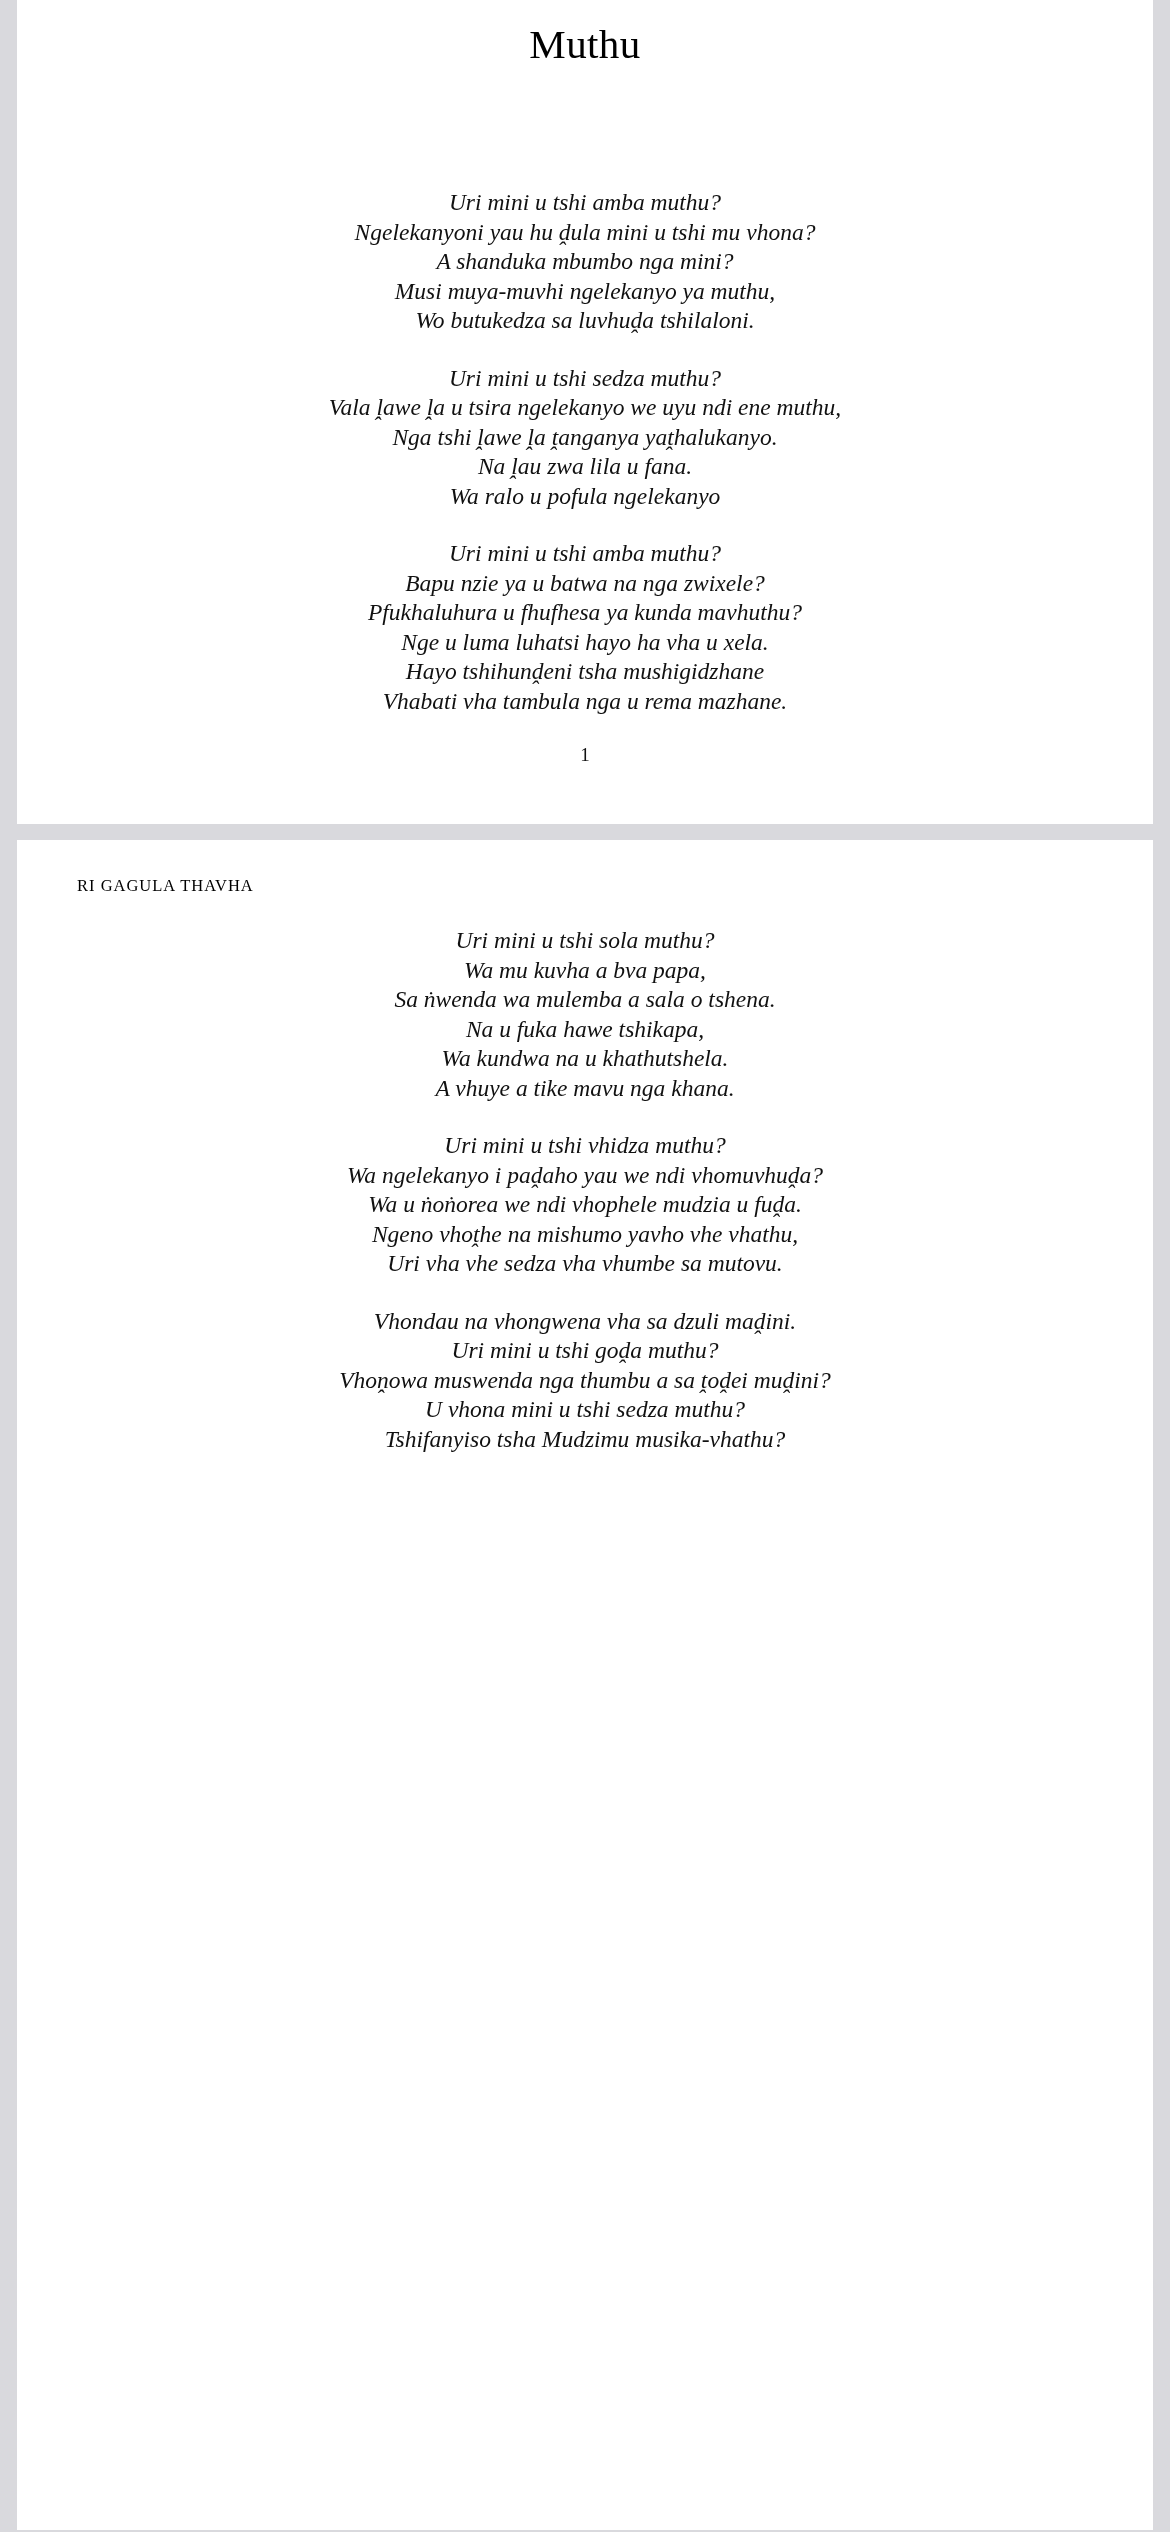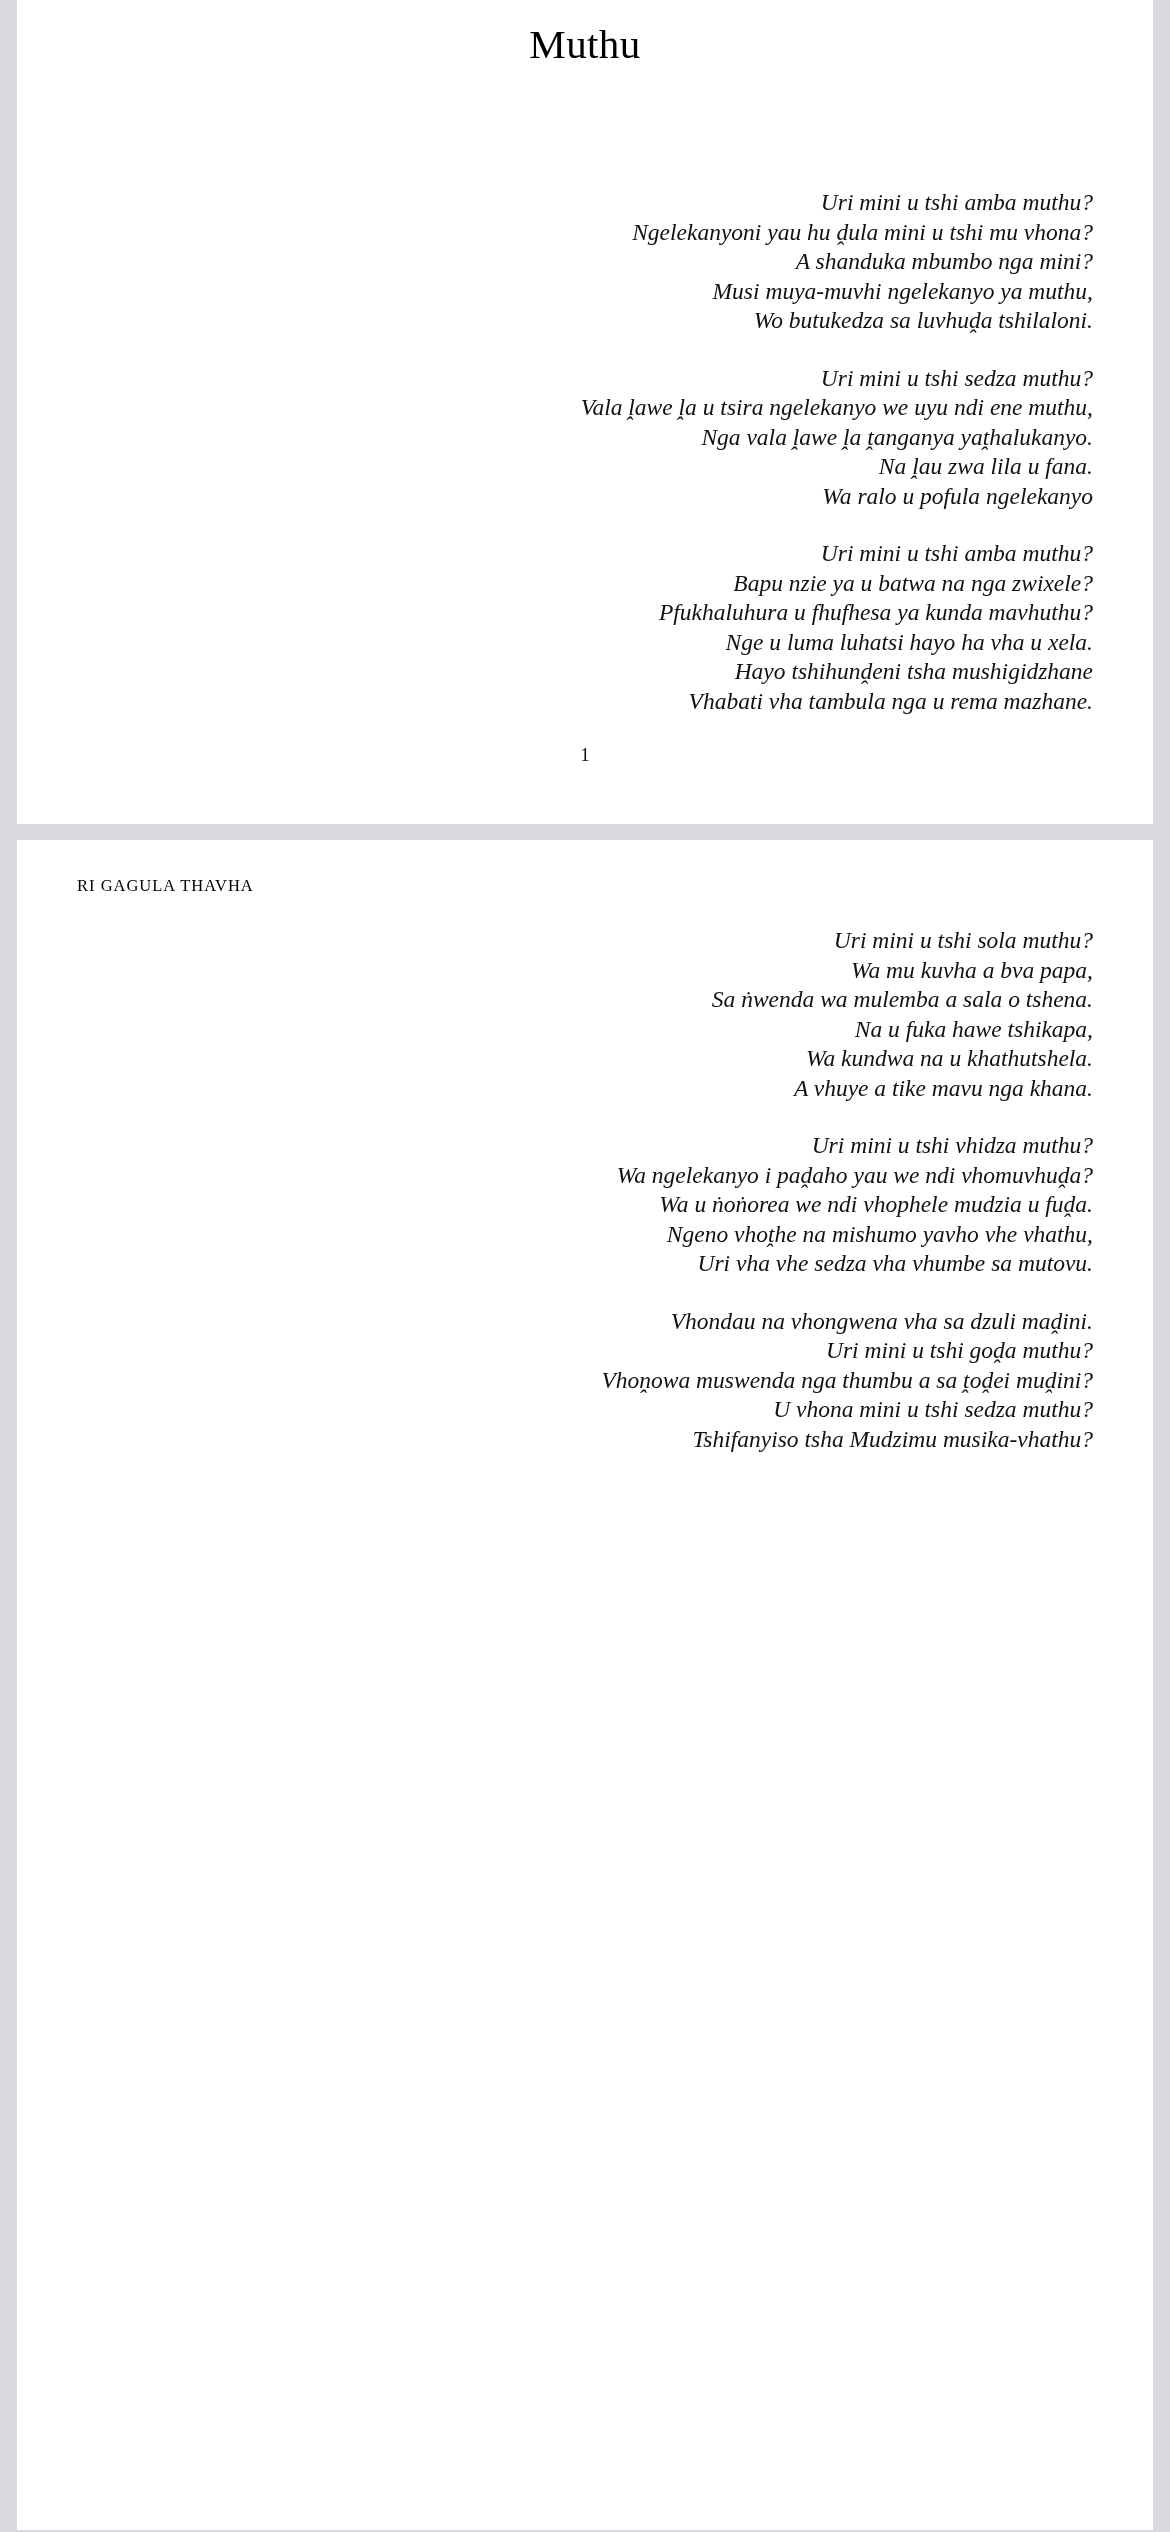--- a/index.html
+++ b/index.html
@@ -56,21 +56,21 @@
   .head-gap {
     height: 30px;
   }
   .stanza {
     margin: 0 0 28px 0;
   }
   .line {
     font-style: italic;
     font-size: 23.5px;
     line-height: 29.5px;
-    text-align: right;
+    text-align: center;
     color: #111;
     white-space: pre-wrap;
   }
   .folio {
     text-align: center;
     font-size: 19px;
     color: #111;
     margin-top: 14px;
     font-style: normal;
   }
@@ -88,21 +88,21 @@
       <div class="line">Uri mini u tshi amba muthu?</div>
       <div class="line">Ngelekanyoni yau hu ḓula mini u tshi mu vhona?</div>
       <div class="line">A shanduka mbumbo nga mini?</div>
       <div class="line">Musi muya-muvhi ngelekanyo ya muthu,</div>
       <div class="line">Wo butukedza sa luvhuḓa tshilaloni.</div>
     </div>
 
     <div class="stanza">
       <div class="line">Uri mini u tshi sedza muthu?</div>
       <div class="line">Vala ḽawe ḽa u tsira ngelekanyo we uyu ndi ene muthu,</div>
-      <div class="line">Nga vala ḽawe ḽa ṱanganya yaṱhalukanyo.</div>
+      <div class="line">Nga tshi ḽawe ḽa ṱanganya yaṱhalukanyo.</div>
       <div class="line">Na ḽau zwa lila u fana.</div>
       <div class="line">Wa ralo u pofula ngelekanyo</div>
     </div>
 
     <div class="stanza">
       <div class="line">Uri mini u tshi amba muthu?</div>
       <div class="line">Bapu nzie ya u batwa na nga zwixele?</div>
       <div class="line">Pfukhaluhura u fhufhesa ya kunda mavhuthu?</div>
       <div class="line">Nge u luma luhatsi hayo ha vha u xela.</div>
       <div class="line">Hayo tshihunḓeni tsha mushigidzhane</div>

